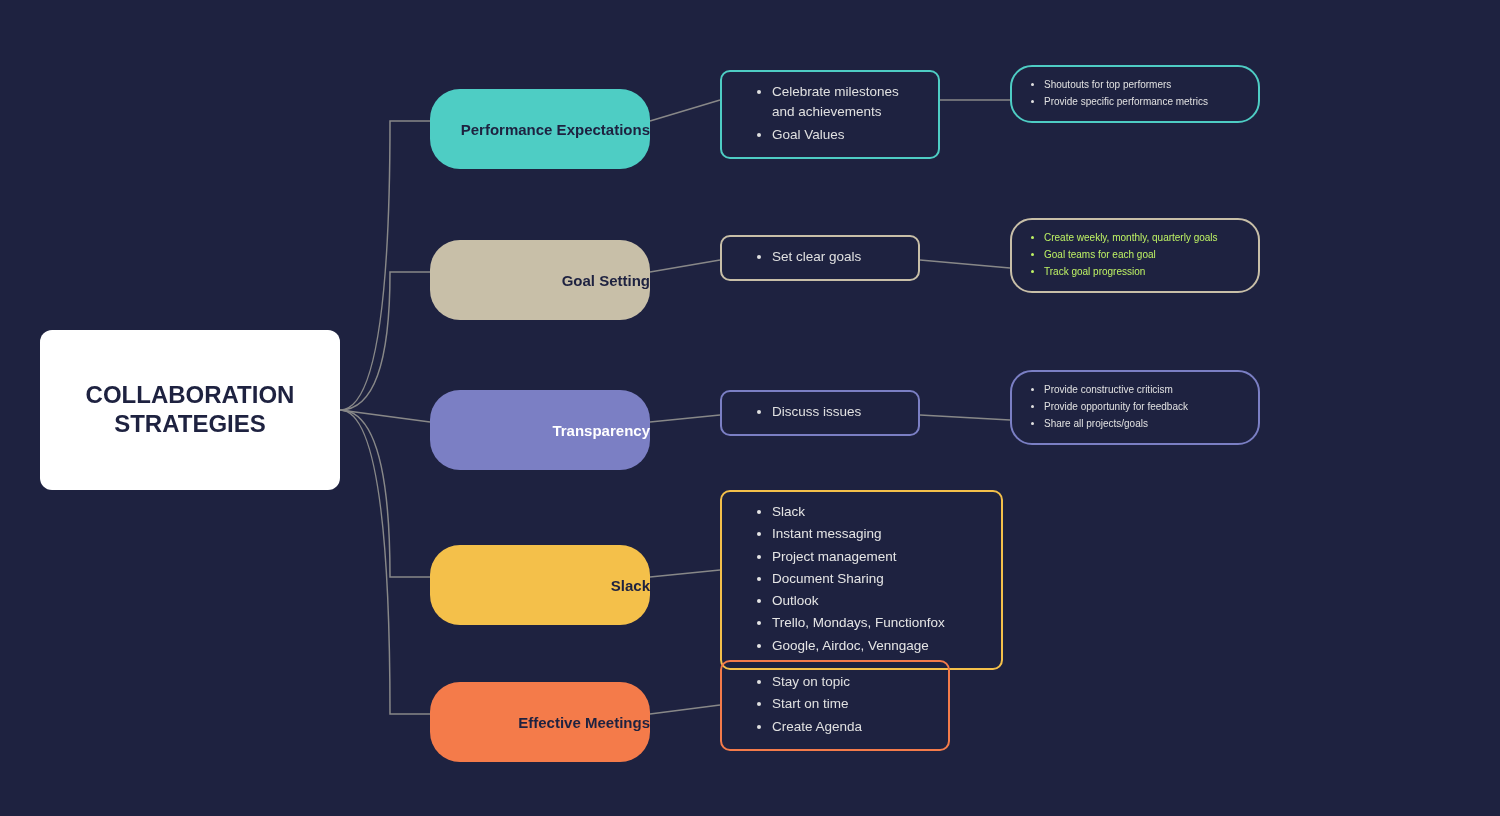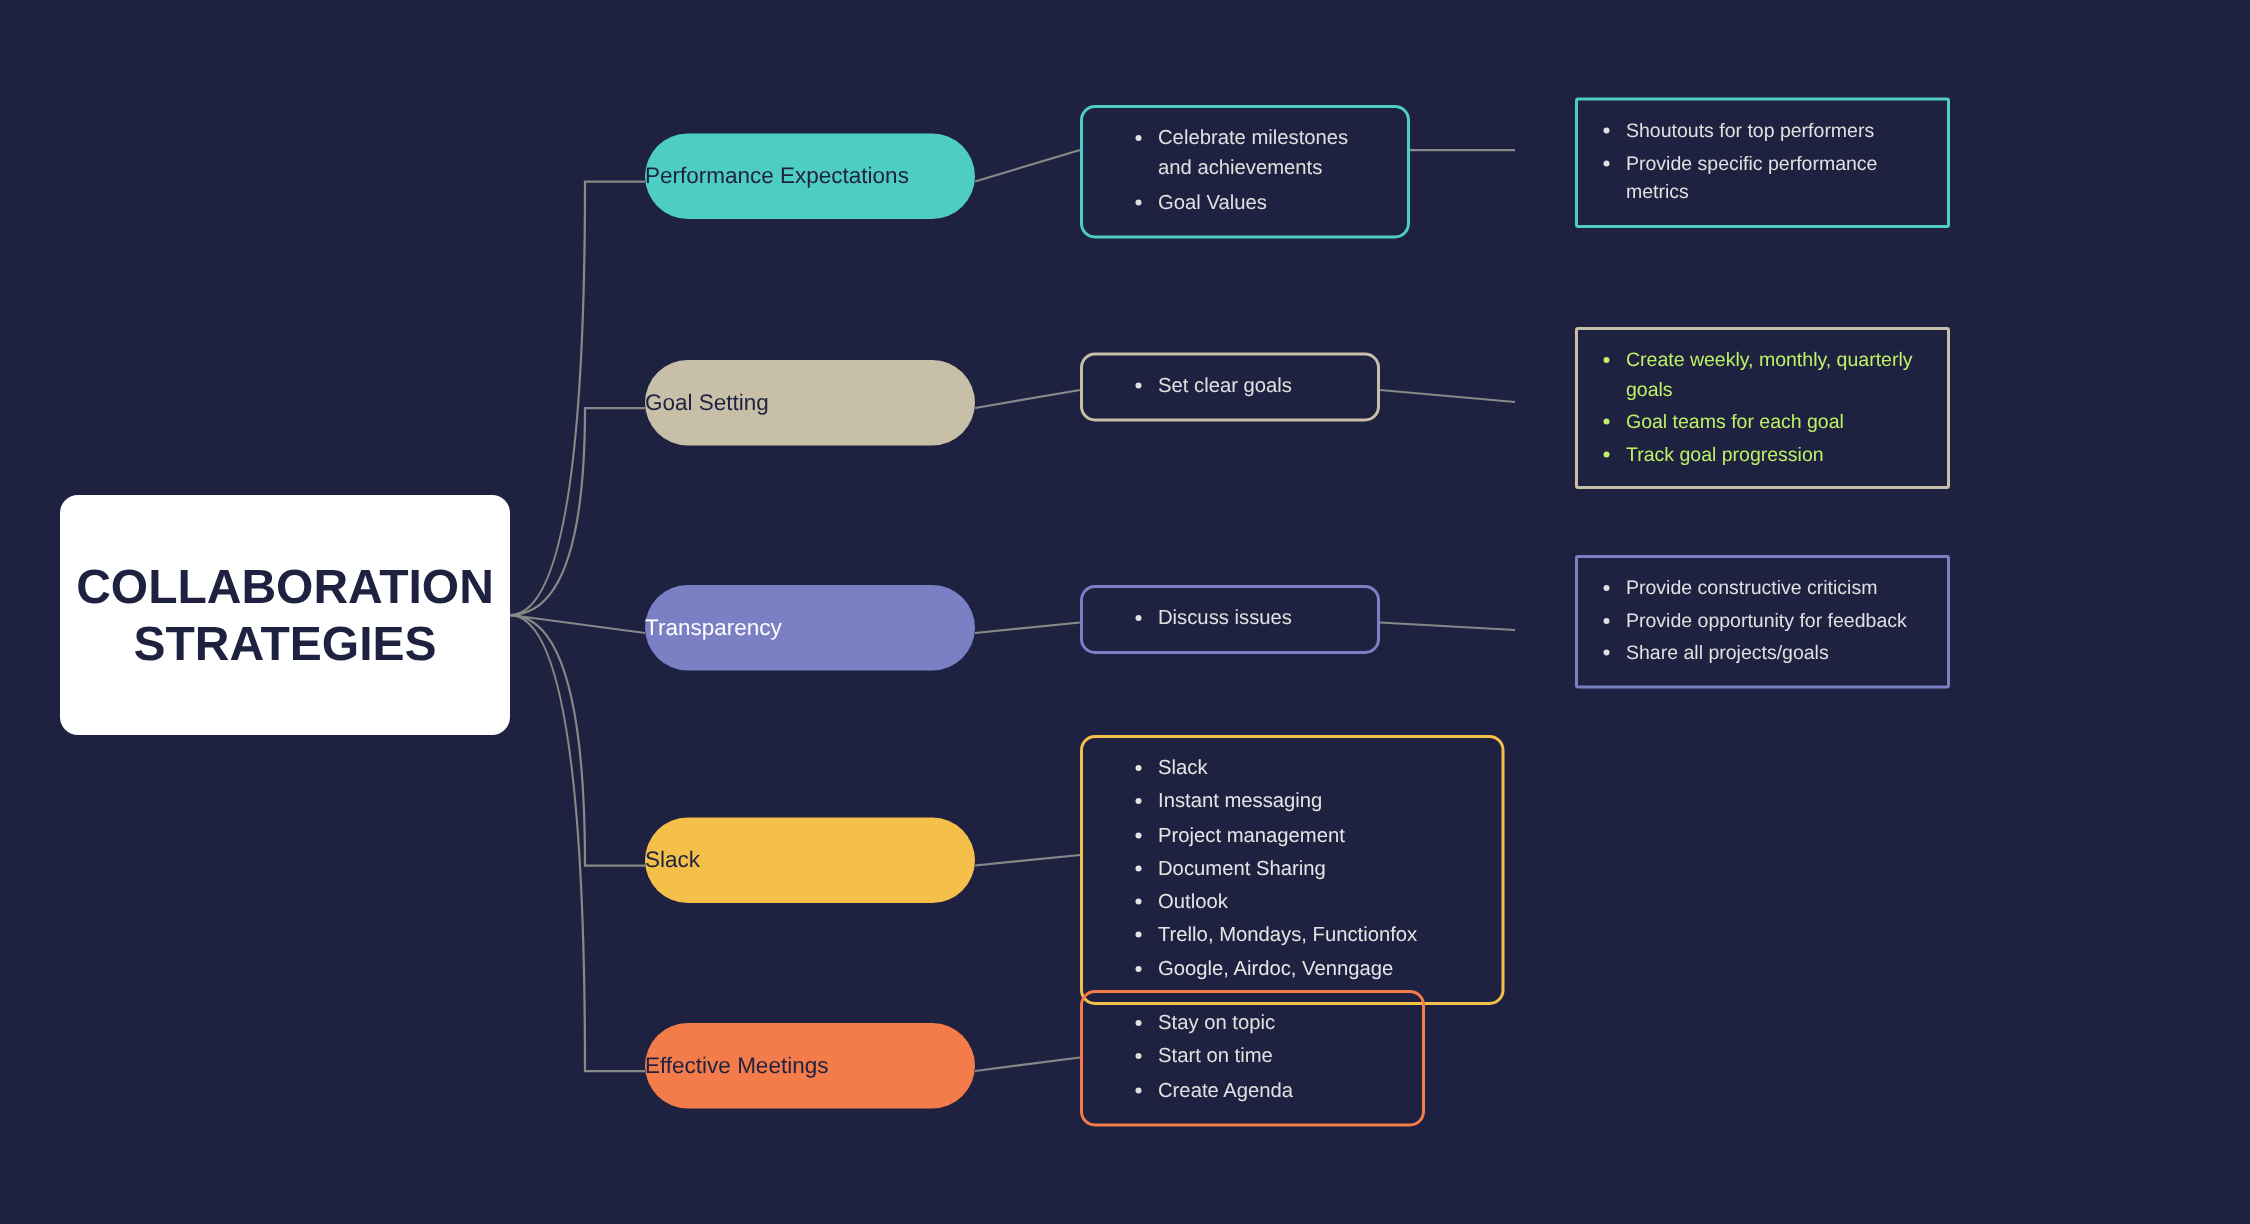--- a/index.html
+++ b/index.html
@@ -35,36 +35,36 @@
       width: 300px;
       height: 160px;
       background: #ffffff;
       border-radius: 12px;
       display: flex;
       align-items: center;
       justify-content: center;
       text-align: center;
     }
     .central-node-text {
-      font-size: 32px;
+      font-size: 24px;
       font-weight: 700;
       color: #1e2240;
       line-height: 1.2;
     }
 
     
     .branch-node {
       position: absolute;
       width: 220px;
-      height: 57px;
+      height: 80px;
       border-radius: 30px;
       display: flex;
       align-items: center;
-      justify-content: flex-start;
-      font-weight: 400;
+      justify-content: flex-end;
+      font-weight: 700;
       font-size: 15px;
       color: #1e2240;
     }
 
     .branch-perf { background: #4ecdc4; left: 430px; top: 89px; }
     .branch-goal { background: #c8bfa8; left: 430px; top: 240px; }
     .branch-trans { background: #7b7fc4; left: 430px; top: 390px; color: #fff; }
     .branch-tools { background: #f4c04a; left: 430px; top: 545px; }
     .branch-meetings { background: #f47b4a; left: 430px; top: 682px; }
 
@@ -118,25 +118,24 @@
       left: 720px; top: 660px;
       width: 230px;
       background: transparent;
       border: 2px solid #f47b4a;
       color: #e0e0e0;
     }
 
     
     .level3-node {
       position: absolute;
-      border-radius: 2px;
+      border-radius: 22px;
       padding: 10px 14px;
-      font-size: 13px;
+      font-size: 10px;
       line-height: 1.5;
-      margin-left: 40px;
     }
 
     .l3-perf {
       left: 1010px; top: 65px;
       width: 250px;
       background: transparent;
       border: 2px solid #4ecdc4;
       color: #e0e0e0;
     }
 

